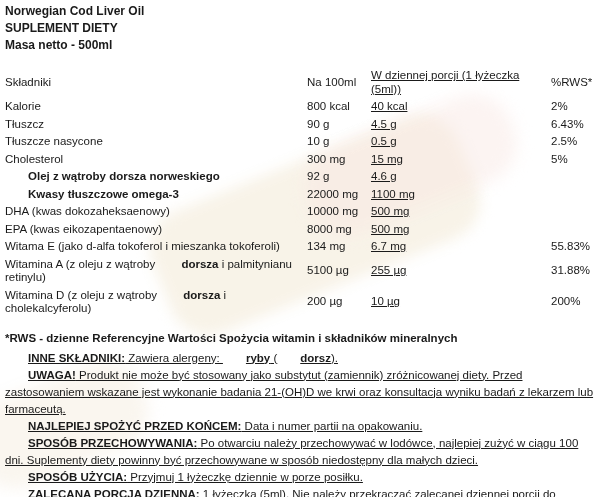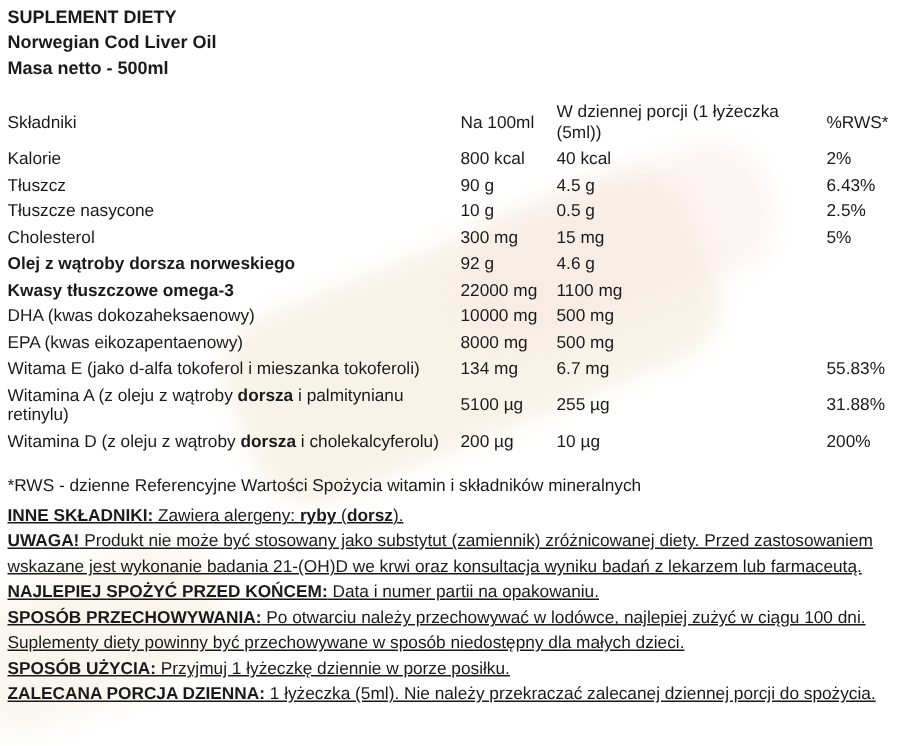--- a/index.html
+++ b/index.html
@@ -30,42 +30,42 @@
   table.nutrition th, table.nutrition td{
     text-align:left;
     vertical-align:middle;
     padding:2px 2px 2px 0;
     line-height:13.5px;
     font-weight:normal;
     overflow:hidden;
   }
   .c-name{width:300px;}
   .c-per{width:62px;}
-  .c-daily{width:178px;}
+  .c-daily{width:178px;text-decoration:underline;}
   .c-rws{width:52px;}
   thead th{padding-top:4px;padding-bottom:4px;}
   thead .c-name{font-weight:bold;}
   td.indent{padding-left:6px;}
-  .b{font-weight:bold;}
+  .b{font-weight:bold;margin-left:23px;}
 
-  .footnote{margin:12px 0 3px 0;line-height:17px;}
+  .footnote{margin:12px 0 3px 0;line-height:17px;font-weight:bold;}
   .info p{margin:0;line-height:17px;text-decoration:underline;}
 </style>
 </head>
 <body>
 
 <div class="watermark wm1"></div>
 <div class="watermark wm2"></div>
 <div class="watermark wm3"></div>
 
 <div class="page">
 
   <header>
+    <div class="title-line">Norwegian Cod Liver Oil</div>
     <div class="title-line">SUPLEMENT DIETY</div>
-    <div class="title-line">Norwegian Cod Liver Oil</div>
     <div class="title-line">Masa netto - 500ml</div>
   </header>
 
   <table class="nutrition">
     <thead>
       <tr>
         <th class="c-name">Składniki</th>
         <th class="c-per">Na 100ml</th>
         <th class="c-daily">W dziennej porcji (1 łyżeczka (5ml))</th>
         <th class="c-rws">%RWS*</th>

